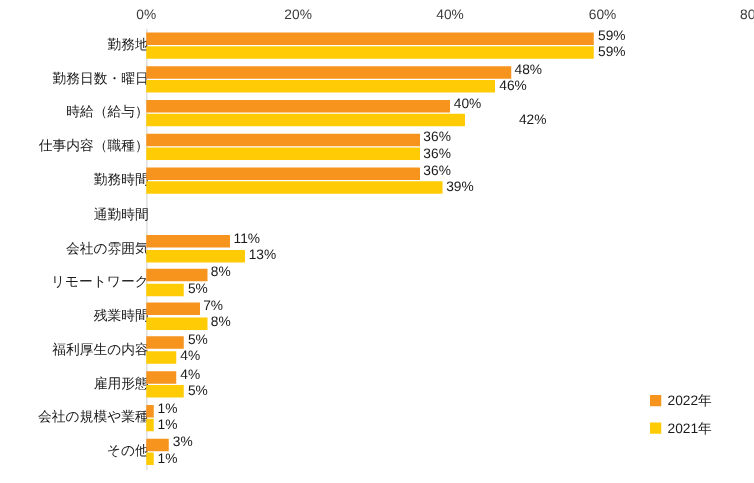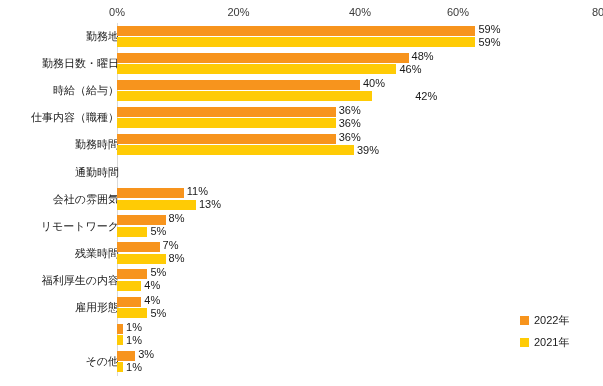--- a/index.html
+++ b/index.html
@@ -115,38 +115,39 @@
 </style>
 </head>
 <body>
 
 <div id="chart-root">
 
   <div id="x-axis-labels">
       <div class="x-tick-label" style="left: 117px;">0%</div>
       <div class="x-tick-label" style="left: 238.5px;">20%</div>
       <div class="x-tick-label" style="left: 360px;">40%</div>
-      <div class="x-tick-label" style="left: 458px;">60%</div>
+      <div class="x-tick-label" style="left: 482px;">60%</div>
       <div class="x-tick-label" style="left: 603px;">80%</div>
     </div>
 
   <div id="y-axis-line"></div>
 
   <div id="category-labels">
       <div class="cat-label" style="top: 0px;">勤務地</div>
       <div class="cat-label" style="top: 27.1px;">勤務日数・曜日</div>
       <div class="cat-label" style="top: 54.2px;">時給（給与）</div>
       <div class="cat-label" style="top: 81.3px;">仕事内容（職種）</div>
       <div class="cat-label" style="top: 108.4px; padding-left: 24px;">勤務時間</div>
       <div class="cat-label" style="top: 135.5px;">通勤時間</div>
       <div class="cat-label" style="top: 162.6px;">会社の雰囲気</div>
       <div class="cat-label" style="top: 189.7px;">リモートワーク</div>
       <div class="cat-label" style="top: 216.8px;">残業時間</div>
       <div class="cat-label" style="top: 243.9px;">福利厚生の内容</div>
       <div class="cat-label" style="top: 271px;">雇用形態</div>
+      <div class="cat-label" style="top: 298.1px;">会社の規模や業種</div>
       <div class="cat-label" style="top: 325.2px;">その他</div>
     </div>
 
   <div id="plot-area">
       <div class="row-group" style="top: 0px;">
         <div class="bar bar-2022" style="width: 358.425px; background: rgb(247, 148, 29);"></div>
         <div class="bar-label bar-label-2022" style="left: 361.425px;">59%</div>
         <div class="bar bar-2021" style="width: 358.425px; background: rgb(255, 203, 5);"></div>
         <div class="bar-label bar-label-2021" style="left: 361.425px;">59%</div>
       </div>

